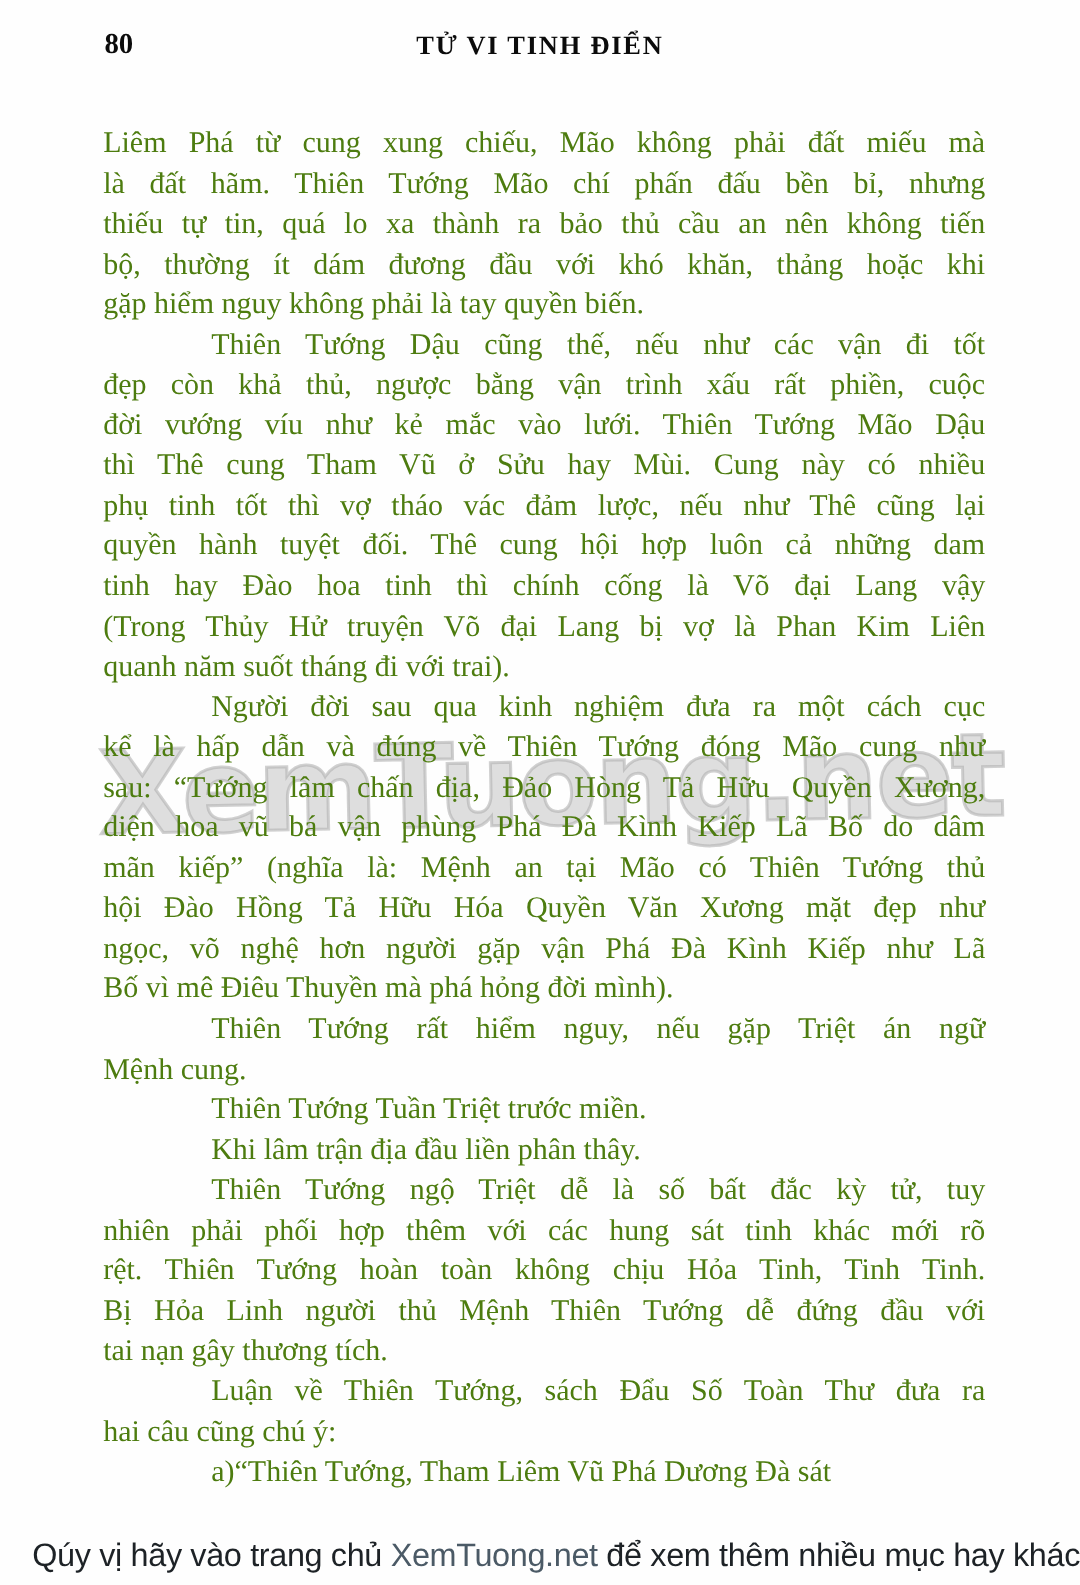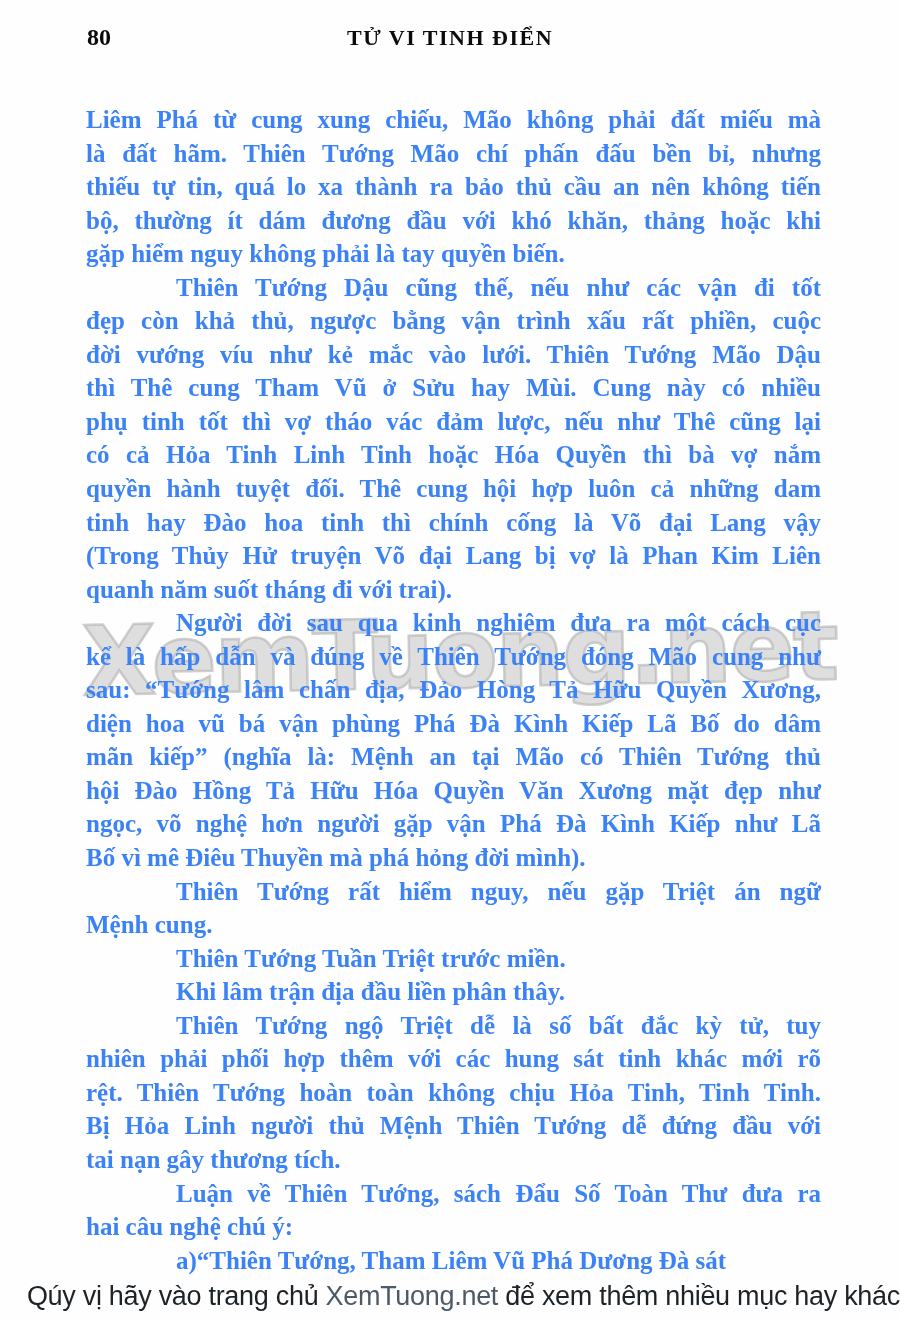--- a/index.html
+++ b/index.html
@@ -39,22 +39,22 @@
     -webkit-text-stroke:2.5px rgba(165,165,165,0.5);
     text-shadow:0 0 1px rgba(180,180,180,0.35);
     transform:rotate(-1.2deg);
     pointer-events:none;
   }
 
   
   .body-text {
     position:absolute; left:86px; top:103px; width:735px;
     z-index:2;
-    font-size:25px; font-weight:700;
-    color:#3b82f6;
+    font-size:25px; font-weight:400;
+    color:#4d7c0f;
   }
   .ln {
     height:33.55px; line-height:33.55px;
     text-align:justify; text-align-last:justify;
     white-space:normal;
   }
   .ln.e { text-align-last:left; }
   .ln.i { text-indent:90px; }
 
   
@@ -84,21 +84,20 @@
     <div class="ln j">Liêm Phá từ cung xung chiếu, Mão không phải đất miếu mà</div>
     <div class="ln j">là đất hãm. Thiên Tướng Mão chí phấn đấu bền bỉ, nhưng</div>
     <div class="ln j">thiếu tự tin, quá lo xa thành ra bảo thủ cầu an nên không tiến</div>
     <div class="ln j">bộ, thường ít dám đương đầu với khó khăn, thảng hoặc khi</div>
     <div class="ln e">gặp hiểm nguy không phải là tay quyền biến.</div>
     <div class="ln j i">Thiên Tướng Dậu cũng thế, nếu như các vận đi tốt</div>
     <div class="ln j">đẹp còn khả thủ, ngược bằng vận trình xấu rất phiền, cuộc</div>
     <div class="ln j">đời vướng víu như kẻ mắc vào lưới. Thiên Tướng Mão Dậu</div>
     <div class="ln j">thì Thê cung Tham Vũ ở Sửu hay Mùi. Cung này có nhiều</div>
     <div class="ln j">phụ tinh tốt thì vợ tháo vác đảm lược, nếu như Thê cũng lại</div>
-    <div class="ln j">có cả Hỏa Tinh Linh Tinh hoặc Hóa Quyền thì bà vợ nắm</div>
     <div class="ln j">quyền hành tuyệt đối. Thê cung hội hợp luôn cả những dam</div>
     <div class="ln j">tinh hay Đào hoa tinh thì chính cống là Võ đại Lang vậy</div>
     <div class="ln j">(Trong Thủy Hử truyện Võ đại Lang bị vợ là Phan Kim Liên</div>
     <div class="ln e">quanh năm suốt tháng đi với trai).</div>
     <div class="ln j i">Người đời sau qua kinh nghiệm đưa ra một cách cục</div>
     <div class="ln j">kể là hấp dẫn và đúng về Thiên Tướng đóng Mão cung như</div>
     <div class="ln j">sau: “Tướng lâm chấn địa, Đảo Hòng Tả Hữu Quyền Xương,</div>
     <div class="ln j">diện hoa vũ bá vận phùng Phá Đà Kình Kiếp Lã Bố do dâm</div>
     <div class="ln j">mãn kiếp” (nghĩa là: Mệnh an tại Mão có Thiên Tướng thủ</div>
     <div class="ln j">hội Đào Hồng Tả Hữu Hóa Quyền Văn Xương mặt đẹp như</div>
@@ -107,21 +106,21 @@
     <div class="ln j i">Thiên Tướng rất hiểm nguy, nếu gặp Triệt án ngữ</div>
     <div class="ln e">Mệnh cung.</div>
     <div class="ln e i">Thiên Tướng Tuần Triệt trước miền.</div>
     <div class="ln e i">Khi lâm trận địa đầu liền phân thây.</div>
     <div class="ln j i">Thiên Tướng ngộ Triệt dễ là số bất đắc kỳ tử, tuy</div>
     <div class="ln j">nhiên phải phối hợp thêm với các hung sát tinh khác mới rõ</div>
     <div class="ln j">rệt. Thiên Tướng hoàn toàn không chịu Hỏa Tinh, Tinh Tinh.</div>
     <div class="ln j">Bị Hỏa Linh người thủ Mệnh Thiên Tướng dễ đứng đầu với</div>
     <div class="ln e">tai nạn gây thương tích.</div>
     <div class="ln j i">Luận về Thiên Tướng, sách Đẩu Số Toàn Thư đưa ra</div>
-    <div class="ln e">hai câu nghệ chú ý:</div>
+    <div class="ln e">hai câu cũng chú ý:</div>
     <div class="ln e i">a)“Thiên Tướng, Tham Liêm Vũ Phá Dương Đà sát</div>
   </div>
 
   <div class="footer">
     <span>Qúy vị hãy vào trang chủ </span><span class="site">XemTuong.net</span><span> để xem thêm nhiều mục hay khác</span>
   </div>
 
 </div>
 
 </body></html>

